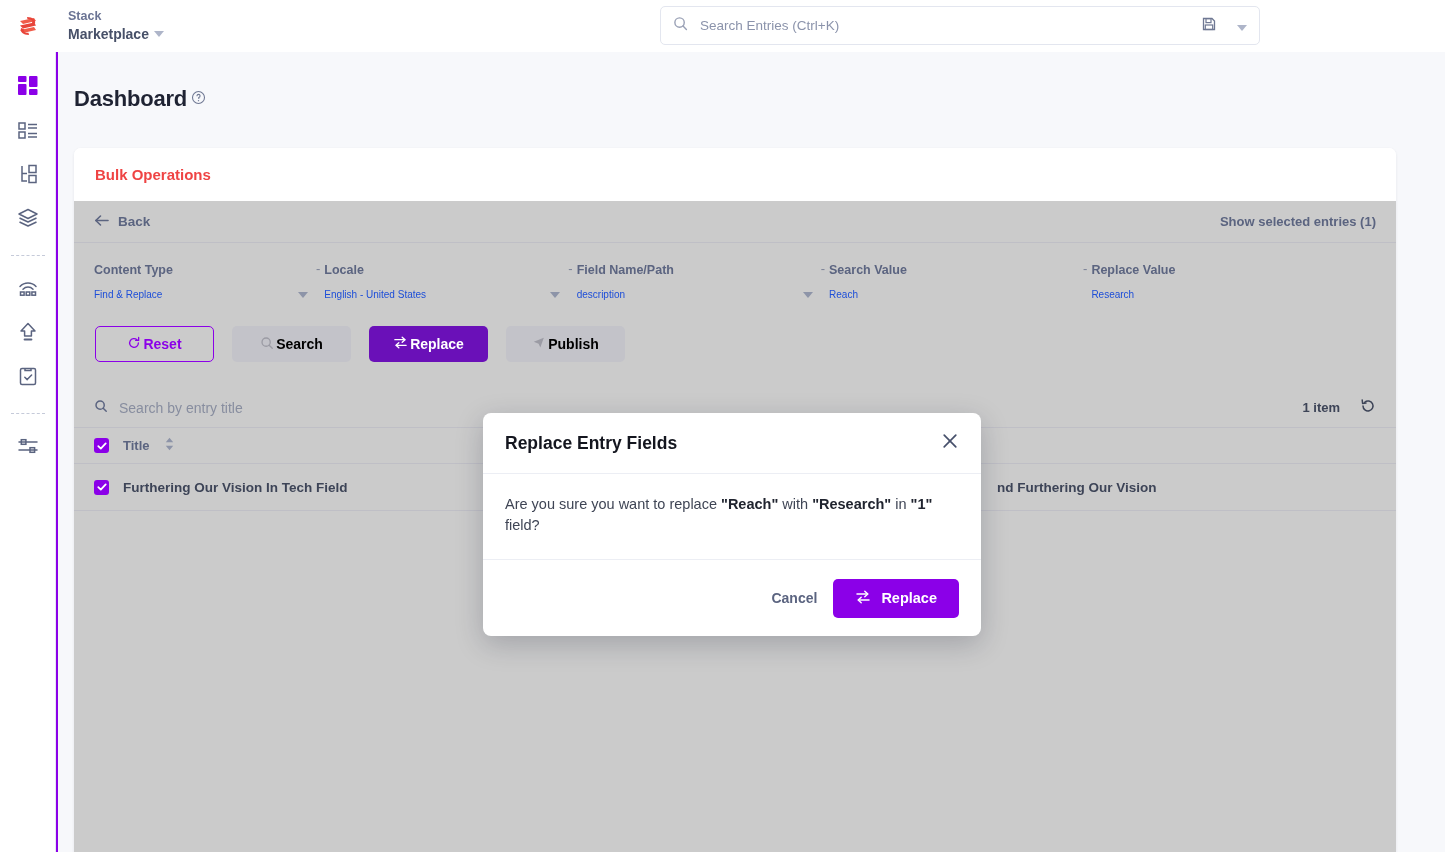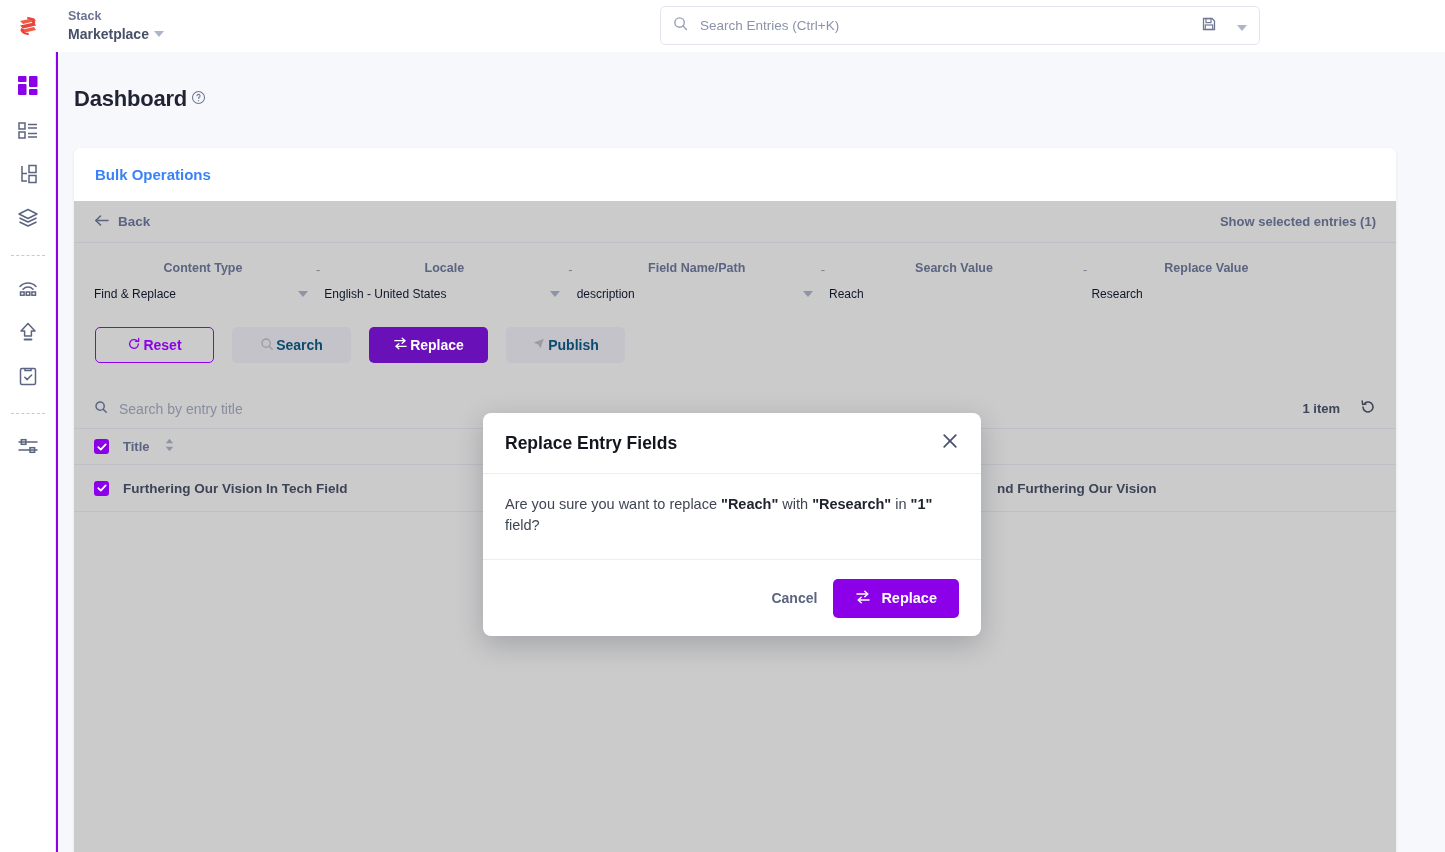--- a/index.html
+++ b/index.html
@@ -69,57 +69,57 @@
   .card {
     position: absolute; left: 16px; top: 96px; width: 1322px; height: 727px;
     background: #ffffff; border-radius: 7px;
     box-shadow: 0 1px 3px rgba(30,40,70,0.09);
     overflow: hidden;
   }
   .card-head {
     height: 53px; display: flex; align-items: center; padding-left: 21px;
     background: #ffffff;
   }
-  .card-head-title { font-size: 15px; font-weight: 700; color: #3b82f6; }
+  .card-head-title { font-size: 15px; font-weight: 700; color: #ef4444; }
 
   
   .card-body { position: relative; height: 674px; background: #cbcbcb; }
 
   .toolbar-row {
     height: 42px; display: flex; align-items: center;
     justify-content: space-between; padding: 16px 20px;
     border-bottom: 1px solid #bfbfc6;
   }
   .back-btn { display: flex; align-items: center; gap: 9px; font-size: 13.5px; font-weight: 700; color: #5b6480; cursor: pointer; }
   .show-selected { font-size: 13px; font-weight: 700; color: #5b6480; cursor: pointer; }
 
   .filters {
-    display: flex; align-items: flex-end; padding: 18px 20px 0 20px; text-align: center;
+    display: flex; align-items: flex-end; padding: 18px 20px 0 20px;
   }
   .filter-field { position: relative; }
   .filter-label { font-size: 12.5px; font-weight: 700; color: #5b6480; margin-bottom: 12px; }
   .filter-value-row {
     display: flex; align-items: center; justify-content: space-between;
-    font-size: 12px; color: #0f172a;
+    font-size: 10px; color: #1d4ed8;
   }
   .filter-sep { font-size: 13px; color: #7a8096; padding: 0 4px 2px 4px; align-self: flex-end; margin-bottom: 22px; }
   .chev {
     width: 0; height: 0; border-left: 5px solid transparent;
     border-right: 5px solid transparent; border-top: 6px solid #8d94a8;
     margin-right: 4px;
   }
 
   .actions { display: flex; gap: 18px; padding: 26px 20px 0 21px; }
   .btn {
     height: 36px; border-radius: 5px; display: flex; align-items: center;
     justify-content: center; gap: 2px; font-size: 14px; font-weight: 700;
     cursor: pointer; padding: 0 18px; border: none;
   }
   .btn-outline { background: transparent; border: 1px solid #8b00e8; color: #8b00e8; min-width: 119px; }
-  .btn-disabled { background: #c3c3c9; color: #0c4a6e; min-width: 119px; cursor: default; }
+  .btn-disabled { background: #c3c3c9; color: #000000; min-width: 119px; cursor: default; }
   .btn-primary { background: #6a10b8; color: #ffffff; min-width: 119px; }
 
   .searchrow {
     margin-top: 26px; height: 40px; display: flex; align-items: center;
     justify-content: space-between; padding: 0 20px;
     border-bottom: 1px solid #bfbfc6;
   }
   .searchrow-left { display: flex; align-items: center; gap: 11px; }
   .searchrow-left .ph { font-size: 14px; color: #878d9f; }
   .searchrow-right { display: flex; align-items: center; gap: 20px; text-align: center; }

